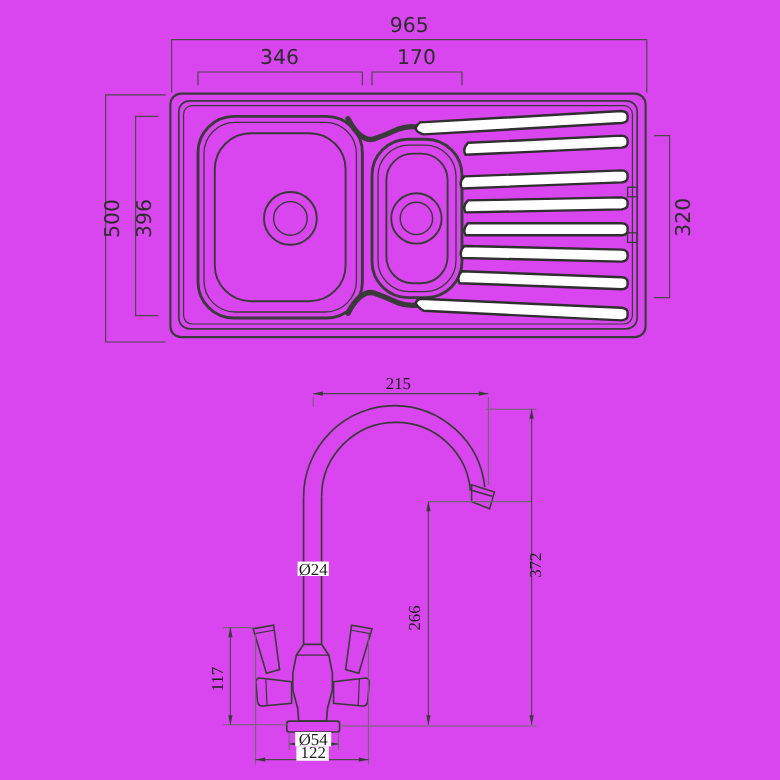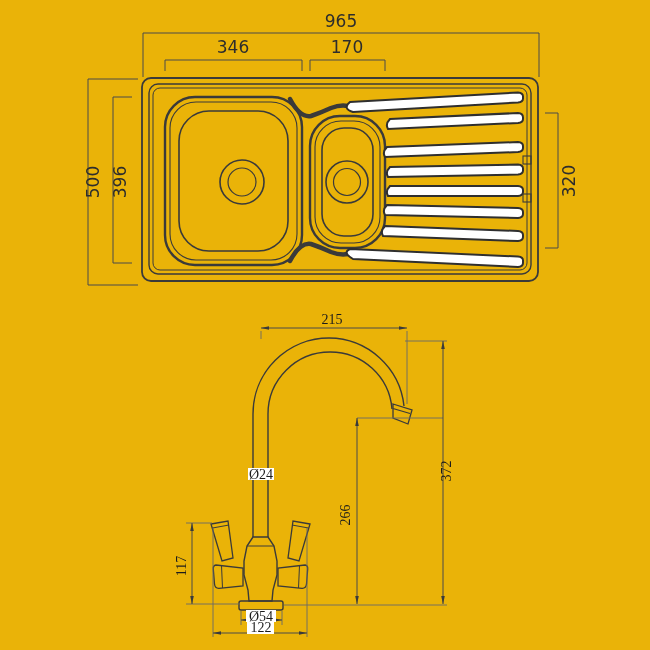--- a/index.html
+++ b/index.html
@@ -1,16 +1,16 @@
 <!DOCTYPE html>
 <html><head>
 <meta charset="utf-8">
 <style>
   html,body{margin:0;padding:0;background:#ffffff;}
-  .stage{width:650px;height:650px;background:#eab308;position:relative;overflow:hidden;}
+  .stage{width:650px;height:650px;background:#d946ef;position:relative;overflow:hidden;}
   svg{display:block;}
   .sink-dim-text{
     font-family:"DejaVu Sans","Liberation Sans",sans-serif;
     font-size:17px; fill:#2d2d2d; letter-spacing:0px;
   }
   .tap-dim-text{
     font-family:"Liberation Serif","DejaVu Serif",serif;
     font-size:14px; fill:#1c1c1c;
   }
   .draw{stroke:#3a3a3a;fill:none;}

